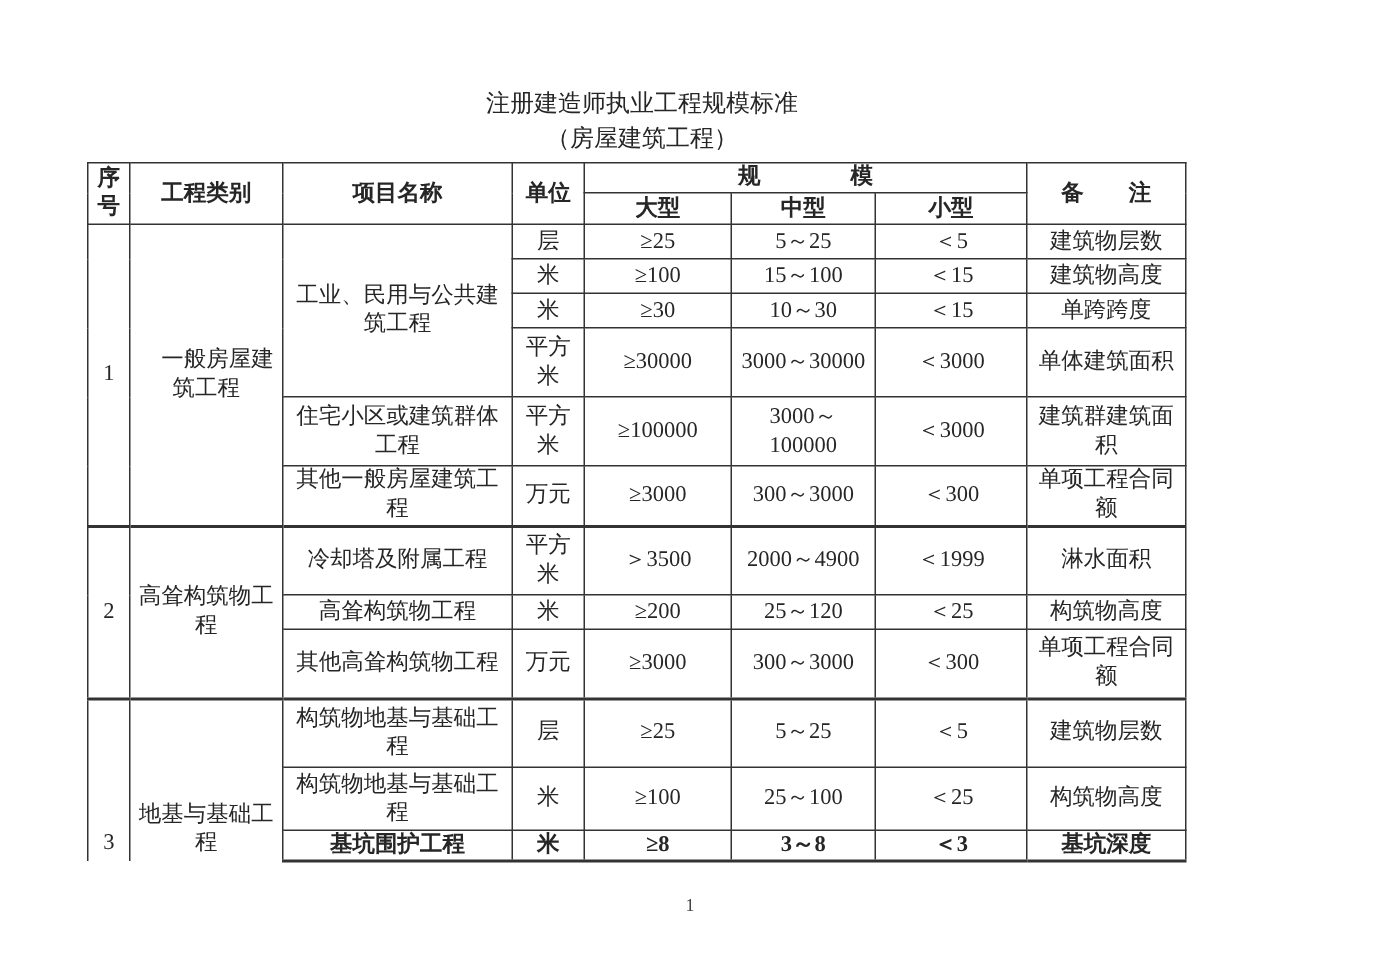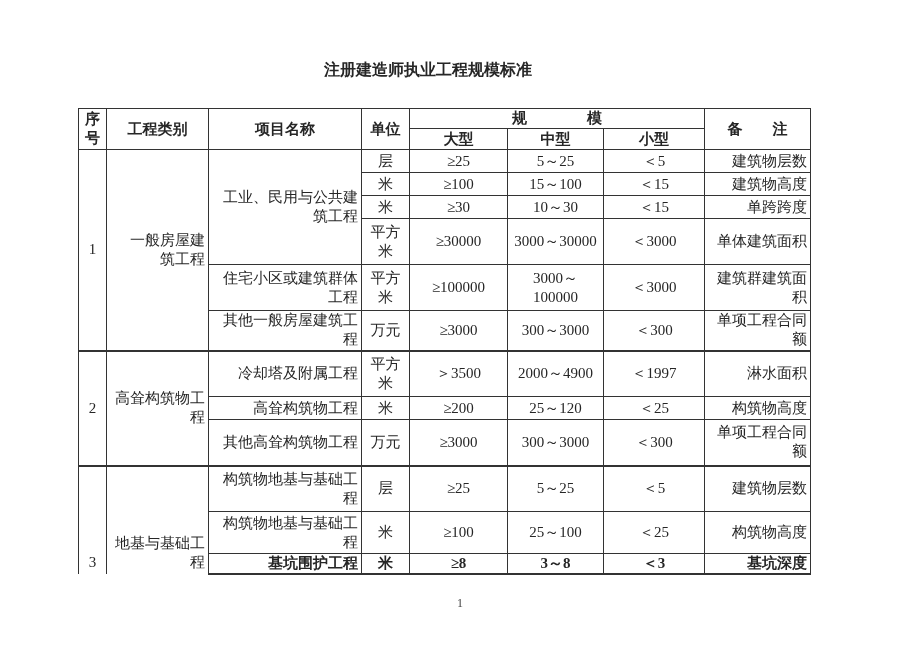--- a/index.html
+++ b/index.html
@@ -3,55 +3,56 @@
 <meta charset="utf-8">
 <style>
   html,body{margin:0;padding:0;}
   body{
     width:920px;height:651px;overflow:hidden;background:#ffffff;
     font-family:"Liberation Serif","DejaVu Serif",serif;
     color:#262626;position:relative;
   }
   .title-wrap{
     position:absolute;top:58px;left:62px;width:732px;
-    text-align:center;font-weight:bold;font-size:16px;line-height:23px;
+    text-align:center;font-weight:normal;font-size:16px;line-height:23px;
   }
   table.scale{
-    position:absolute;top:108px;left:78px;
+    position:absolute;top:108px;left:58px;
     border-collapse:collapse;table-layout:fixed;width:732px;border-radius:14px;
   }
   td,th{
     border:1.5px solid #333333;
     font-size:15px;line-height:19px;
     padding:0 3px;vertical-align:middle;
     overflow:hidden;font-weight:normal;
   }
   th{font-weight:bold;text-align:center;}
   .c{text-align:center;}
-  .l{text-align:right;}
+  .l{text-align:center;}
   tr.hh1{height:19px;}
   tr.hh2{height:21px;}
   tr.hA{height:23px;}
   tr.hB{height:46px;}
   tr.hC{height:40px;margin-left:43px;}
   tr.hD{height:42px;}
   tr.hE{height:20px;}
   tr.sec td{border-top:2.5px solid #333333;}
   tr.last td{border-bottom:2.5px solid #333333;font-weight:bold;}
   td.cut{border-bottom:none;vertical-align:bottom;padding-bottom:2px;}
   .pageno{
     position:absolute;top:596px;left:0;width:920px;
     text-align:center;font-size:12px;color:#444444;
   }
 </style>
 </head>
 <body>
 
 <div class="title-wrap">
   <div>注册建造师执业工程规模标准</div>
+  <div>（房屋建筑工程）</div>
 </div>
 
 <table class="scale">
   <colgroup>
     <col style="width:28px">
       <col style="width:102px">
       <col style="width:153px">
       <col style="width:48px">
     <col style="width:98px">
       <col style="width:96px">
@@ -122,21 +123,21 @@
     <td class="l">单项工程合同额</td>
   </tr>
 
   <tr class="hB sec">
     <td class="c" rowspan="3">2</td>
     <td class="l" rowspan="3">高耸构筑物工程</td>
     <td class="l">冷却塔及附属工程</td>
     <td class="c">平方米</td>
     <td class="c">＞3500</td>
     <td class="c">2000～4900</td>
-    <td class="c">＜1997</td>
+    <td class="c">＜1999</td>
     <td class="l">淋水面积</td>
   </tr>
   <tr class="hA">
     <td class="l">高耸构筑物工程</td>
     <td class="c">米</td>
     <td class="c">≥200</td>
     <td class="c">25～120</td>
     <td class="c">＜25</td>
     <td class="l">构筑物高度</td>
   </tr>

